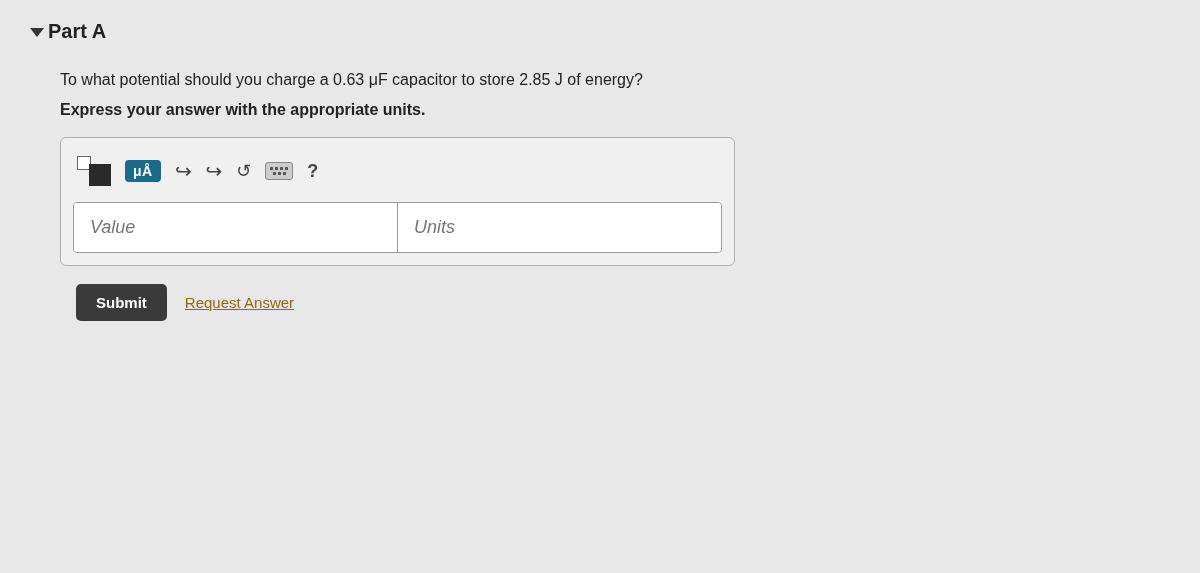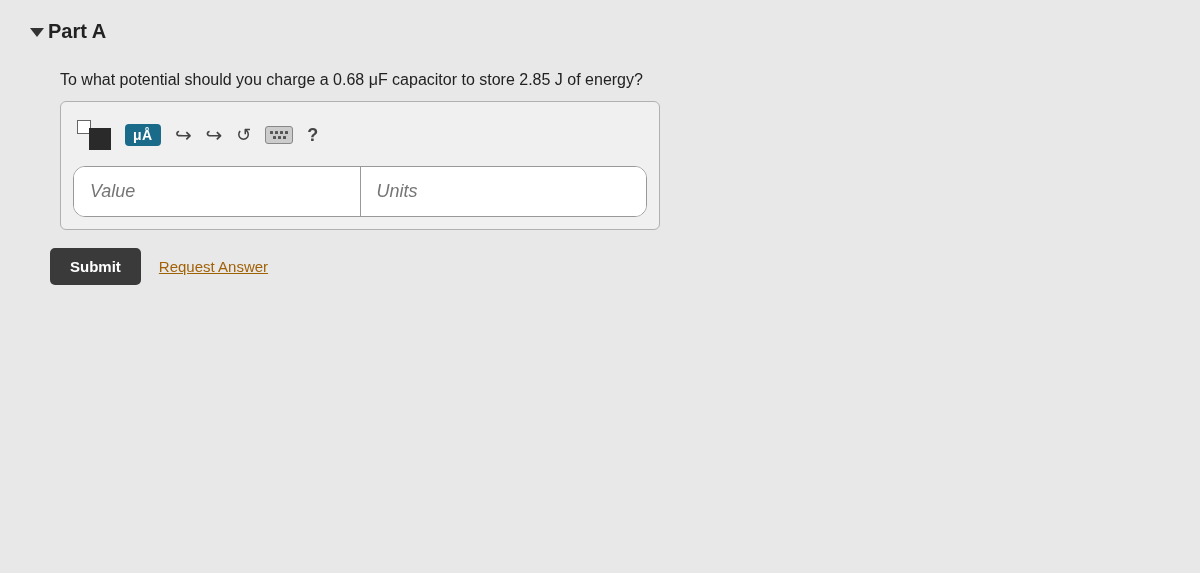--- a/index.html
+++ b/index.html
@@ -60,21 +60,21 @@
       margin-bottom: 18px;
       margin-left: 30px;
     }
 
     .answer-box {
       margin-left: 30px;
       background-color: #f0f0f0;
       border: 1.5px solid #b0b0b0;
       border-radius: 6px;
       padding: 12px;
-      width: 600px;
+      width: 675px;
       margin-bottom: 18px;
     }
 
     .toolbar {
       display: flex;
       align-items: center;
       gap: 14px;
       margin-bottom: 10px;
       padding: 6px 4px;
     }
@@ -173,21 +173,21 @@
       font-size: 18px;
       color: #444;
       font-weight: bold;
       cursor: pointer;
     }
 
     .input-row {
       display: flex;
       gap: 0;
       border: 1.5px solid #999;
-      border-radius: 12px;
+      border-radius: 4px;
       overflow: hidden;
       background: white;
     }
 
     .value-input {
       flex: 1;
       padding: 14px 16px;
       font-size: 18px;
       font-style: italic;
       color: #aaa;
@@ -205,21 +205,21 @@
       border: none;
       border-left: 1.5px solid #999;
       outline: none;
       background: white;
     }
 
     .buttons-row {
       display: flex;
       align-items: center;
       gap: 18px;
-      margin-left: 20px;
+      margin-left: 46px;
     }
 
     .submit-btn {
       background-color: #3a3a3a;
       color: white;
       font-size: 15px;
       font-weight: bold;
       padding: 10px 20px;
       border: none;
       border-radius: 5px;
@@ -239,22 +239,23 @@
 <body>
 
 <div class="main-container">
 
   <div class="part-header">
     <div class="chevron-down"></div>
     <span class="part-title">Part A</span>
   </div>
 
   <p class="question-text">
-    <span>To what potential should you charge a 0.68 </span><span>μF</span><span> capacitor to store 2.85 J of energy?</span>
+    <span>To what potential should you charge a 0.63 </span><span>μF</span><span> capacitor to store 2.85 J of energy?</span>
   </p>
+  <p class="question-bold">Express your answer with the appropriate units.</p>
 
   <div class="answer-box">
 
     <div class="toolbar">
 
       <div class="squares-widget">
         <div class="sq-inner"></div>
         <div class="sq-outer"></div>
       </div>
 

